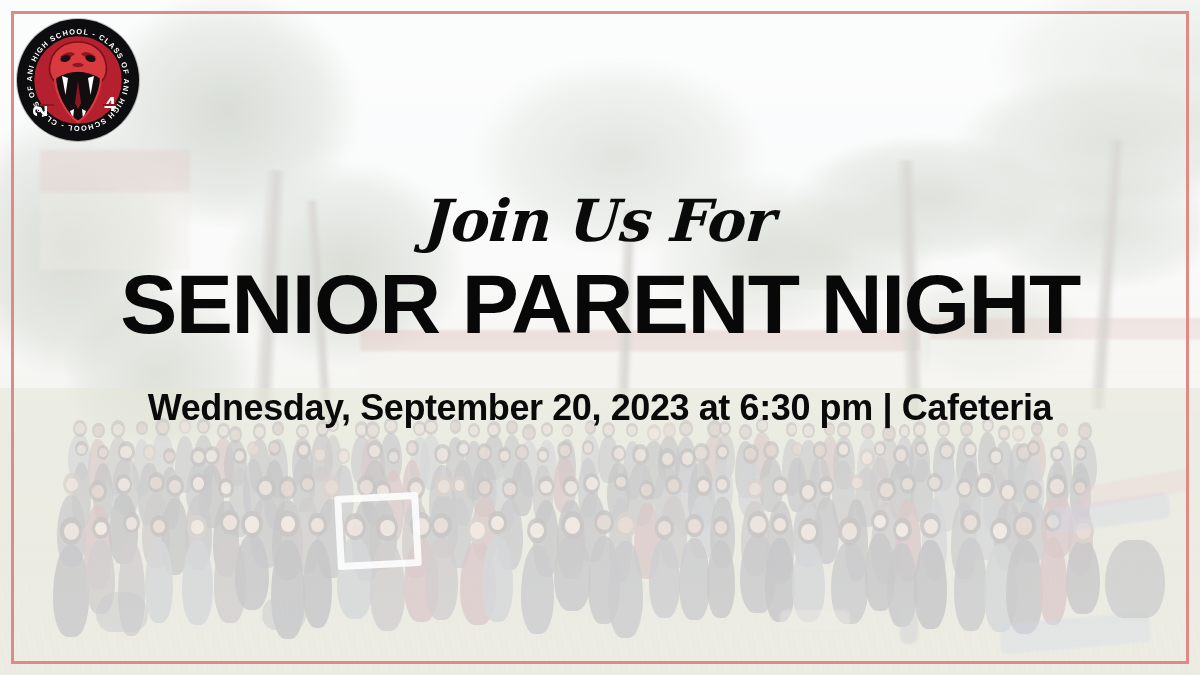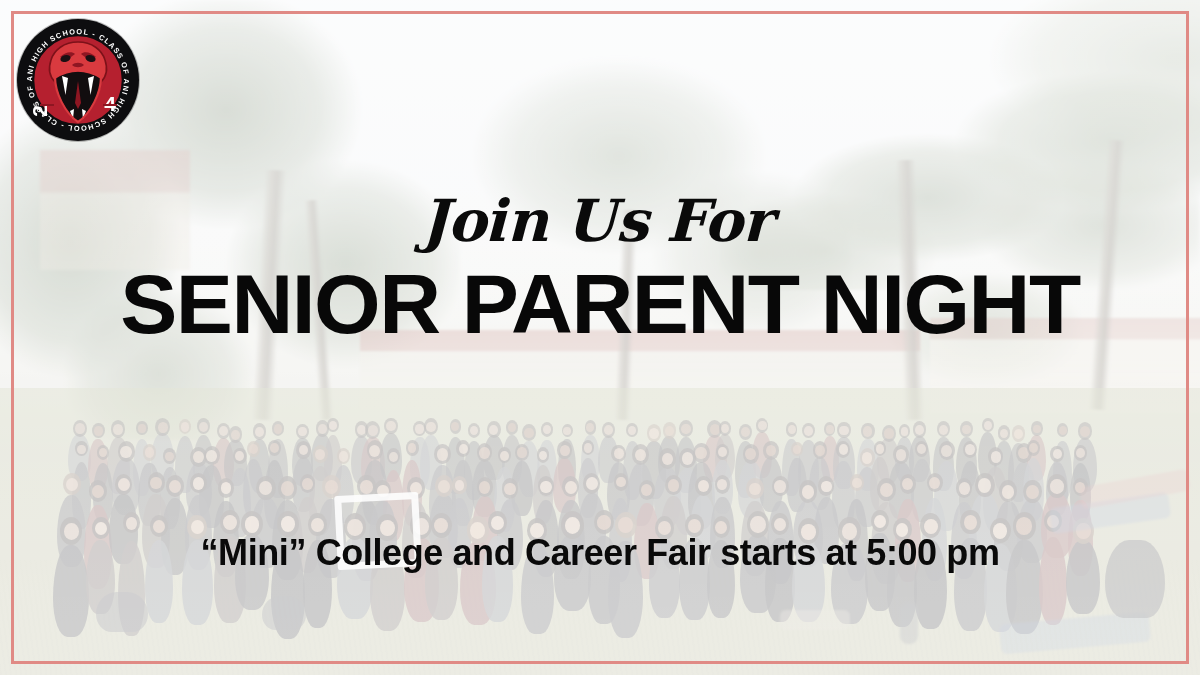--- a/index.html
+++ b/index.html
@@ -900,17 +900,17 @@
       <line x1="23" y1="86" x2="37" y2="86" stroke="#8e1622" stroke-width="2"></line>
       <line x1="86" y1="86" x2="100" y2="86" stroke="#8e1622" stroke-width="2"></line>
     </svg>
   </div>
 
   <div class="content">
     <div class="script-line">Join Us For</div>
 
     <div class="main-title">SENIOR PARENT NIGHT</div>
 
-
-    <div class="fair-line">“Mini” College and Career Fair starts at 5:00 pm</div>
+    <div class="date-line">Wednesday, September 20, 2023 at 6:30 pm | Cafeteria</div>
+
   </div>
 
 </div>
 
 </body></html>

